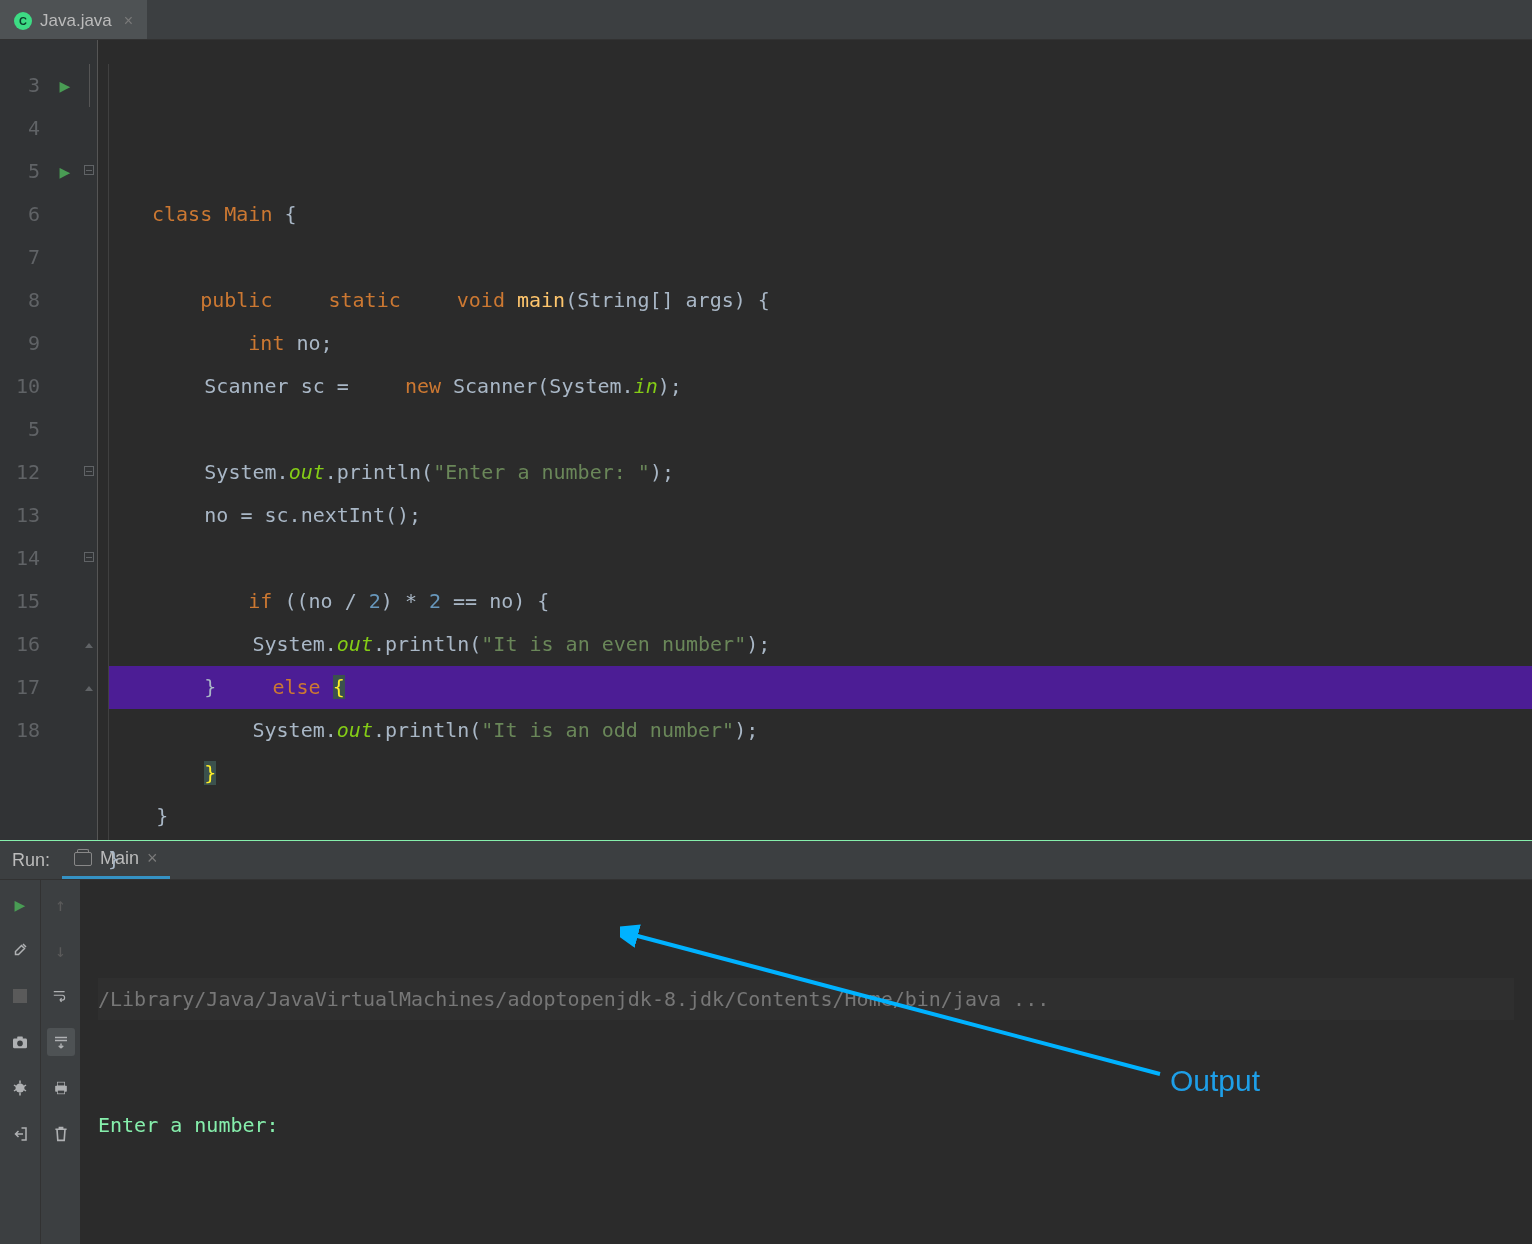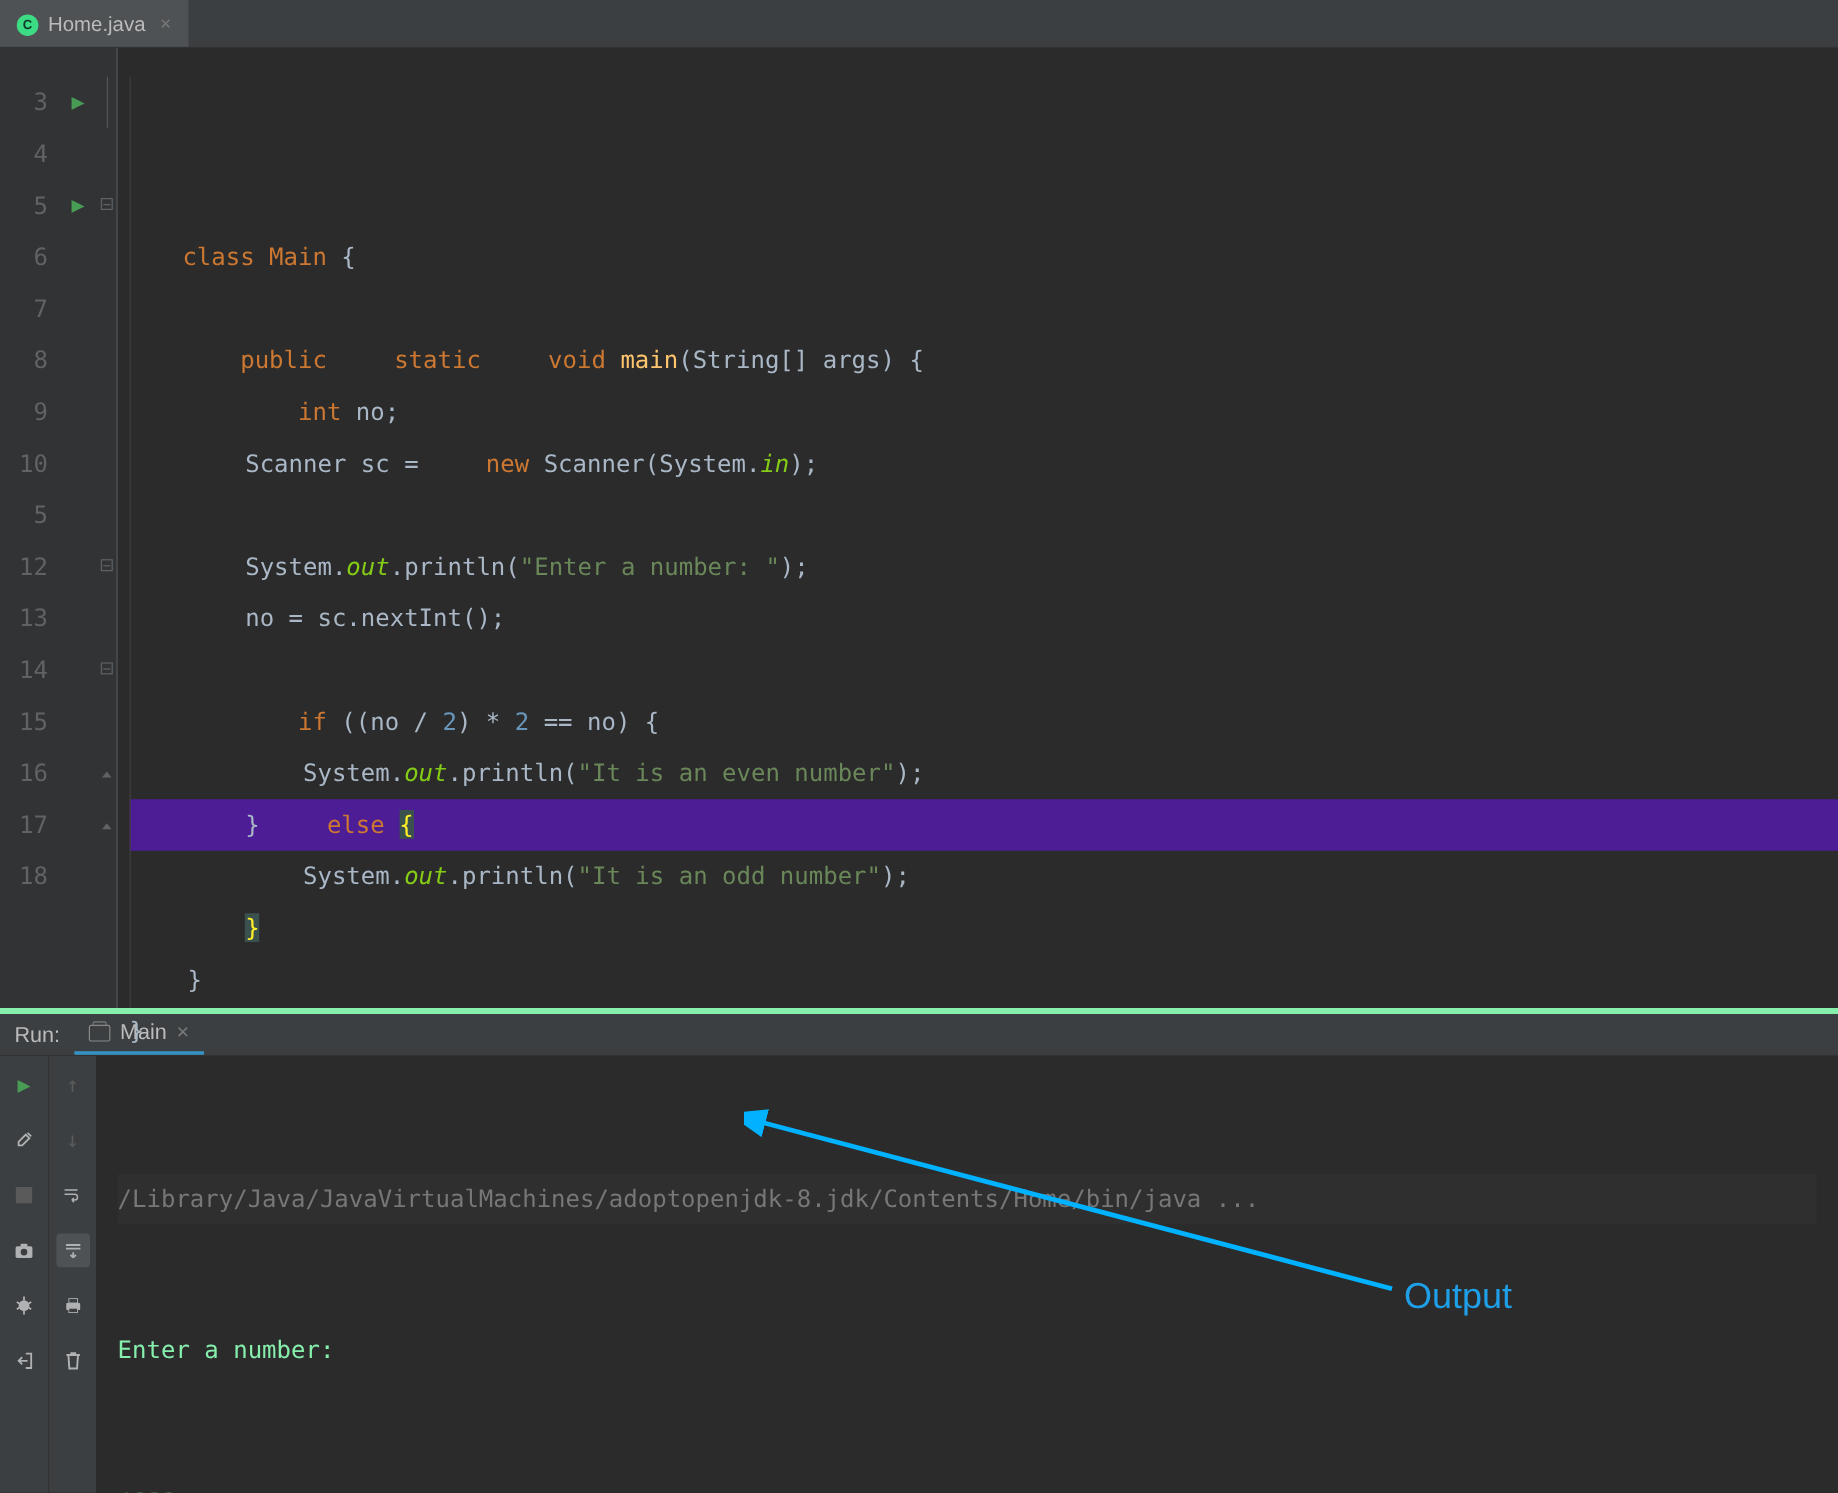--- a/index.html
+++ b/index.html
@@ -115,21 +115,21 @@
     width: 1px;
     background: #404040;
   }
 
   
   .run-header {
     height: 40px;
     background: #3c3f41;
     display: flex;
     align-items: center;
-    border-top: 5px solid #86efac;
+    border-top: 1px solid #86efac;
     border-bottom: 1px solid #323232;
     font-family: sans-serif;
     font-size: 18px;
     color: #bbb;
   }
   .run-label { padding: 0 12px; }
   .run-tab {
     display:flex; align-items:center; gap:8px;
     padding: 0 12px;
     height: 100%;
@@ -193,21 +193,21 @@
   .fold-up::after{content:"";display:inline-block;width:0;height:0;border-left:4px solid transparent;border-right:4px solid transparent;border-bottom:5px solid #606366;}
   .bar { display:block; height:43px; position:relative;}
   .bar::after{content:"";position:absolute;left:50%;top:0;bottom:0;width:1px;background:#555;}
 </style>
 </head>
 <body>
 
 <div class="tabbar">
   <div class="tab active">
     <span class="file-icon">C</span>
-    <span>Home.java</span>
+    <span>Java.java</span>
     <span class="close">×</span>
   </div>
 </div>
 
 <div class="editor">
   <div class="gutter" id="line-gutter">
       <div>3</div>
       <div>4</div>
       <div>5</div>
       <div>6</div>

